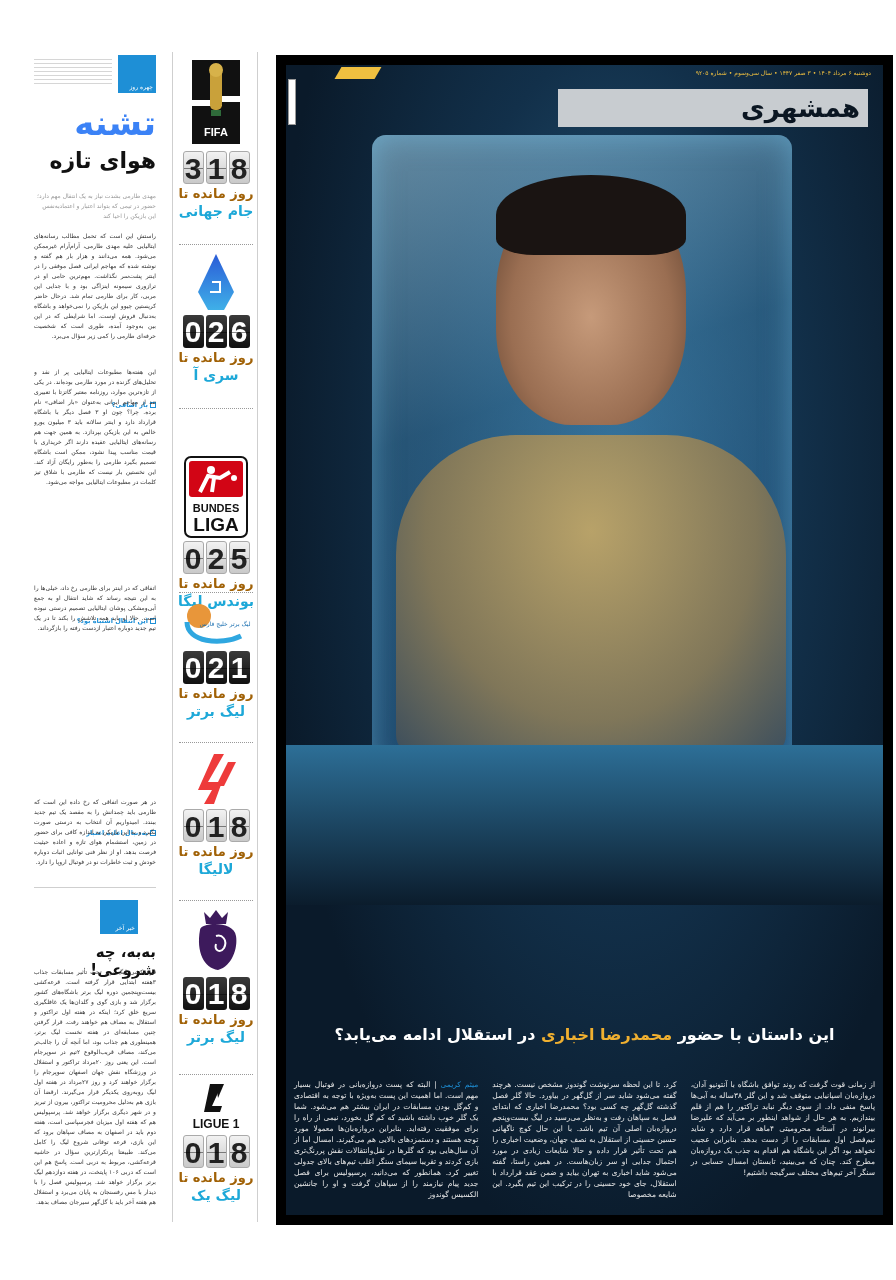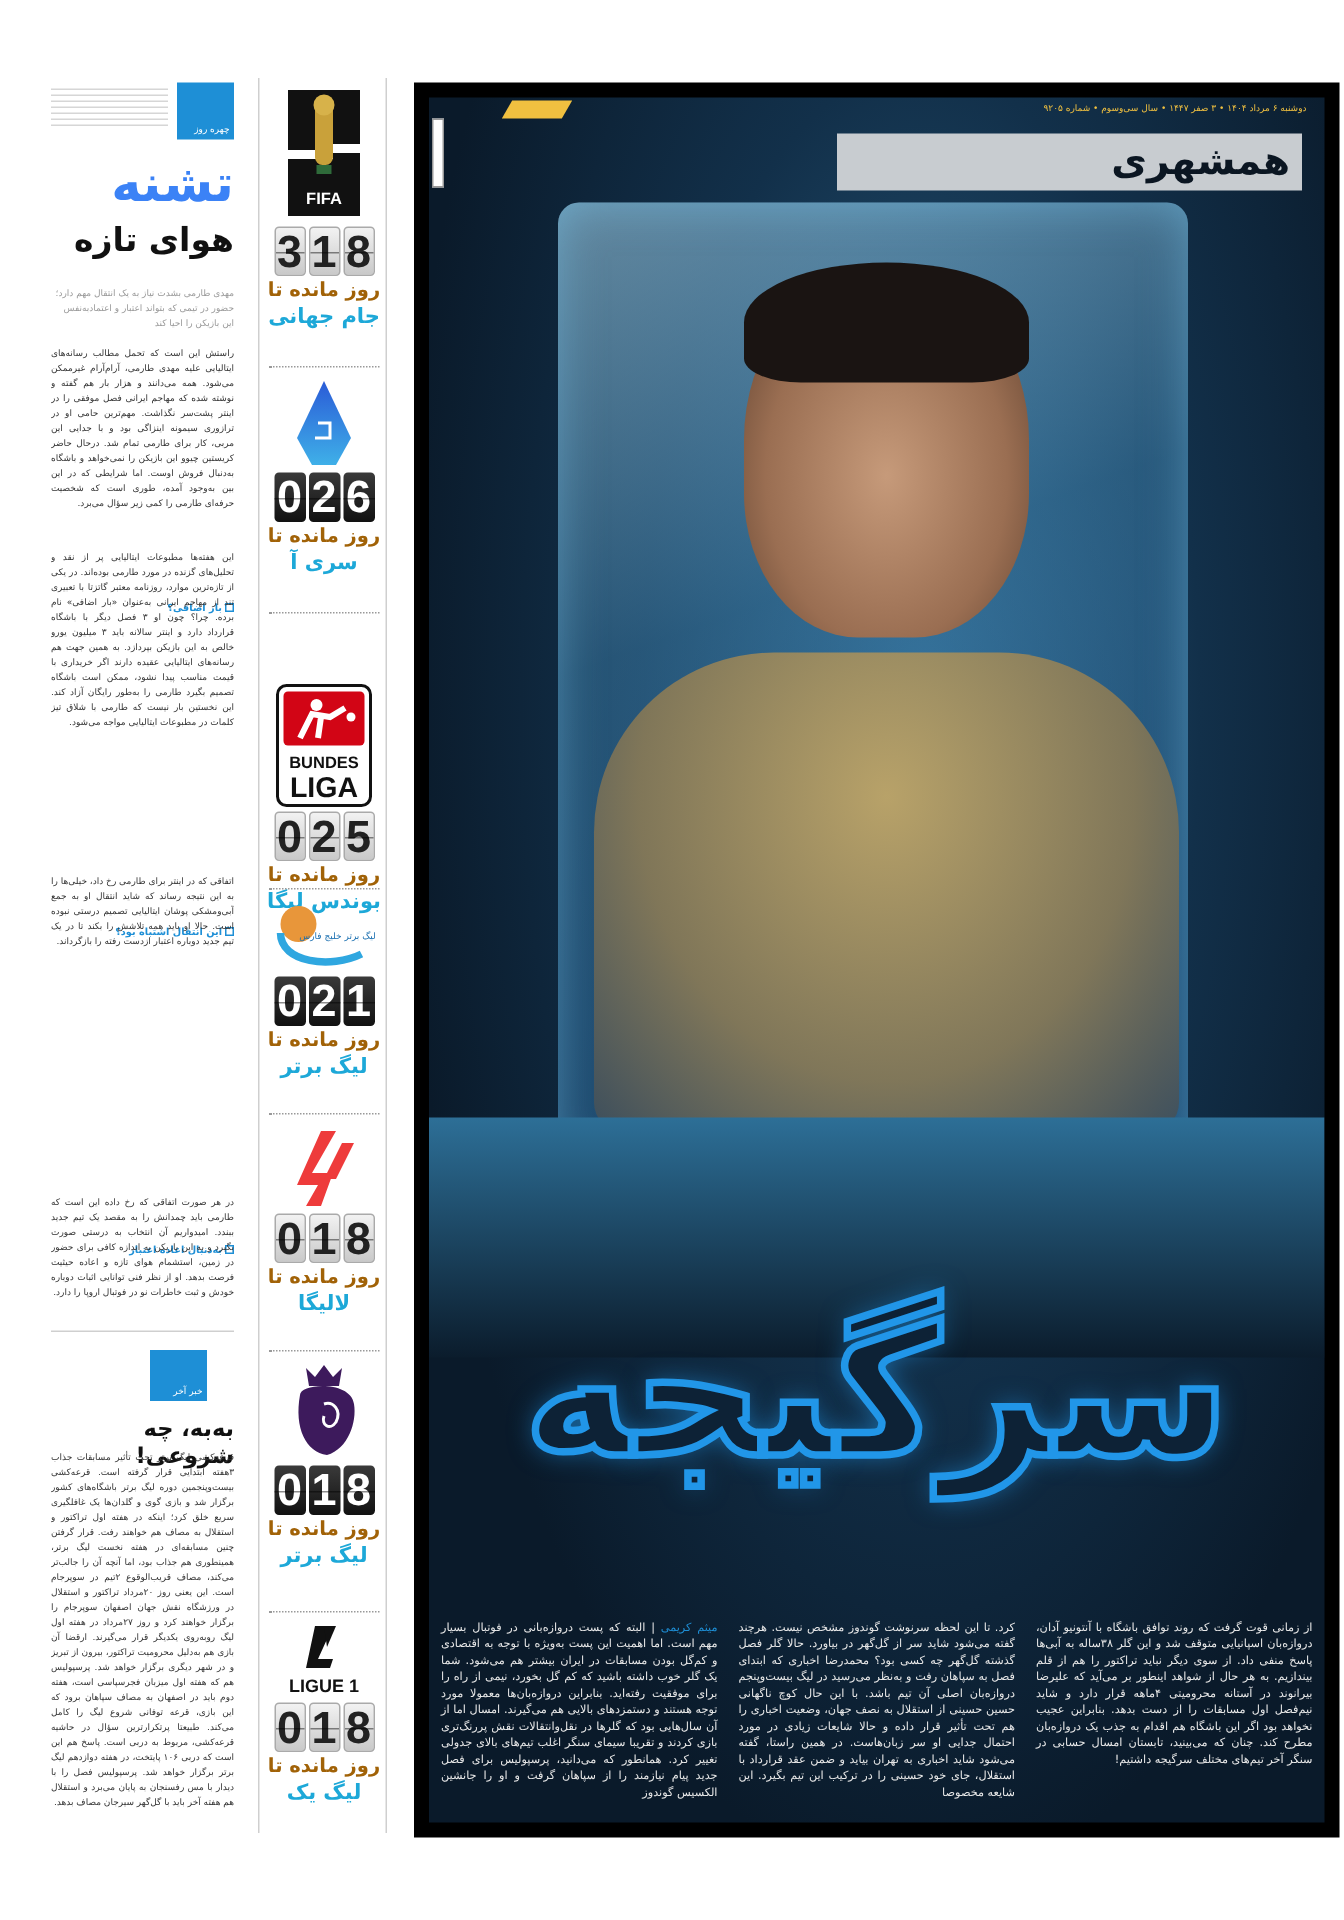--- a/index.html
+++ b/index.html
@@ -225,23 +225,27 @@
       <div class="mh-stripe"></div>
       <div class="mh-gray">همشهری</div>
     </div>
 
     <div class="ice"></div>
     <div class="shirt"></div>
     <div class="head-shape"></div>
     <div class="hair"></div>
     <div class="water"></div>
 
-    <div class="big-title">سرگیجه</div>
 
     <div class="deck">
+      <div>
+        <span>این داستان با حضور</span>
+        <span class="hl">محمدرضا اخباری</span>
+        <span>در استقلال ادامه می‌یابد؟</span>
+      </div>
     </div>
 
     <div class="cols">
       <div class="col">
         <span class="byline">میثم کریمی</span> | <span>البته که پست دروازه‌بانی در فوتبال بسیار مهم است. اما اهمیت این پست به‌ویژه با توجه به اقتصادی و کم‌گل بودن مسابقات در ایران بیشتر هم می‌شود. شما یک گلر خوب داشته باشید که کم گل بخورد، نیمی از راه را برای موفقیت رفته‌اید. بنابراین دروازه‌بان‌ها معمولا مورد توجه هستند و دستمزدهای بالایی هم می‌گیرند. امسال اما از آن سال‌هایی بود که گلرها در نقل‌وانتقالات نقش پررنگ‌تری بازی کردند و تقریبا سیمای سنگر اغلب تیم‌های بالای جدولی تغییر کرد. همانطور که می‌دانید، پرسپولیس برای فصل جدید پیام نیازمند را از سپاهان گرفت و او را جانشین الکسیس گوندوز</span>
       </div>
       <div class="col">کرد. تا این لحظه سرنوشت گوندوز مشخص نیست. هرچند گفته می‌شود شاید سر از گل‌گهر در بیاورد. حالا گلر فصل گذشته گل‌گهر چه کسی بود؟ محمدرضا اخباری که ابتدای فصل به سپاهان رفت و به‌نظر می‌رسید در لیگ بیست‌وپنجم دروازه‌بان اصلی آن تیم باشد. با این حال کوچ ناگهانی حسین حسینی از استقلال به نصف جهان، وضعیت اخباری را هم تحت تأثیر قرار داده و حالا شایعات زیادی در مورد احتمال جدایی او سر زبان‌هاست. در همین راستا، گفته می‌شود شاید اخباری به تهران بیاید و ضمن عقد قرارداد با استقلال، جای خود حسینی را در ترکیب این تیم بگیرد. این شایعه مخصوصا</div>
       <div class="col">از زمانی قوت گرفت که روند توافق باشگاه با آنتونیو آدان، دروازه‌بان اسپانیایی متوقف شد و این گلر ۳۸ساله به آبی‌ها پاسخ منفی داد. از سوی دیگر نباید تراکتور را هم از قلم بیندازیم. به هر حال از شواهد اینطور بر می‌آید که علیرضا بیرانوند در آستانه محرومیتی ۴ماهه قرار دارد و شاید نیم‌فصل اول مسابقات را از دست بدهد. بنابراین عجیب نخواهد بود اگر این باشگاه هم اقدام به جذب یک دروازه‌بان مطرح کند. چنان که می‌بینید، تابستان امسال حسابی در سنگر آخر تیم‌های مختلف سرگیجه داشتیم!</div>
     </div>
   </div>

